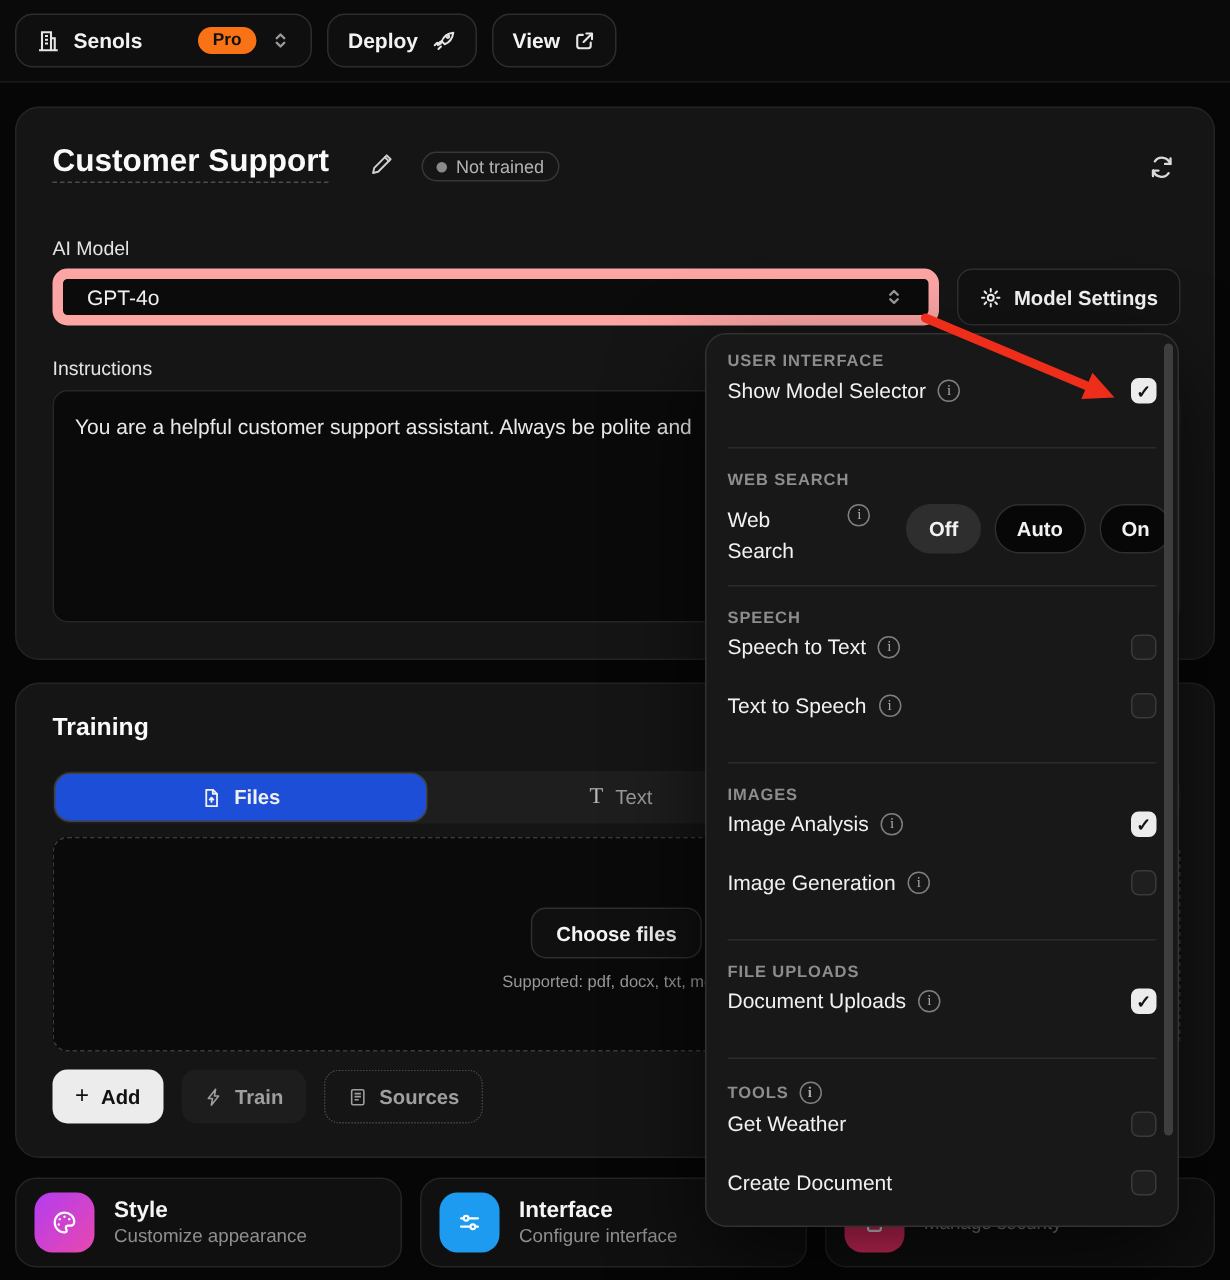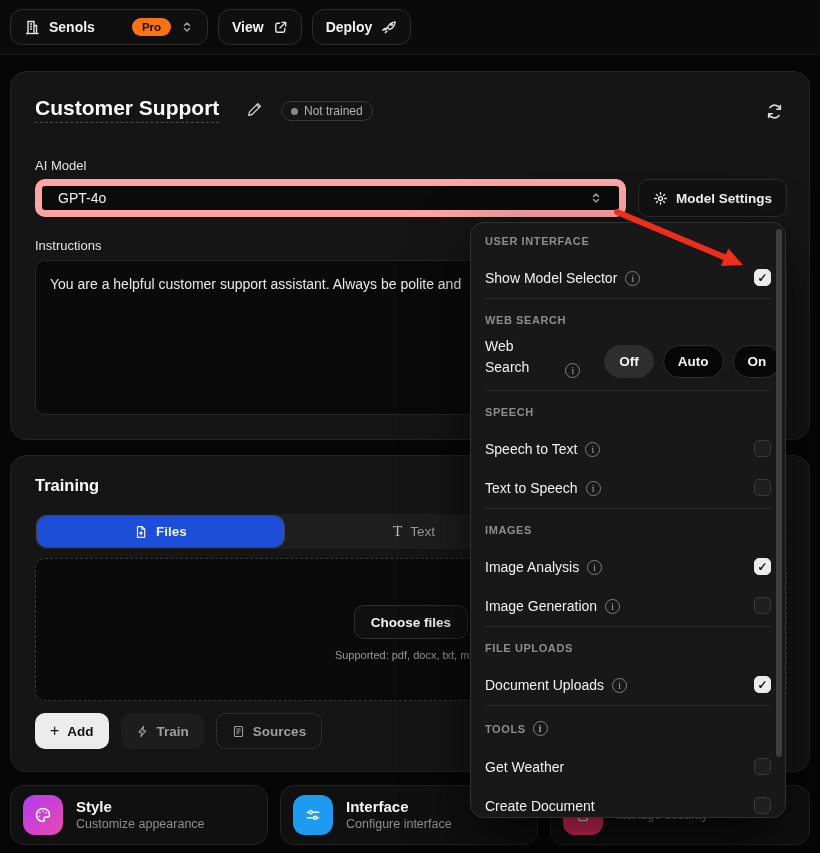--- a/index.html
+++ b/index.html
@@ -138,21 +138,21 @@
     background:#181818; border:1px solid #313131; border-radius:14px;
     box-shadow:0 24px 60px rgba(0,0,0,.65); z-index:30; overflow:hidden;
     padding:12px 14px 0;
   }
   .p-section + .p-section { border-top:1px solid #2b2b2b; margin-top:12px; padding-top:15px; }
   .p-head {
     font-size:11px; letter-spacing:.6px; color:#8d8d8d; font-weight:600;
     display:flex; align-items:center; gap:7px;
   }
   .p-row {
-    display:flex; align-items:flex-end; margin-top:5px; min-height:34px;gap:12px;
+    display:flex; align-items:flex-start; margin-top:5px; min-height:34px;gap:12px;
   }
   .p-label { font-size:14px; color:#f1f1f1; display:flex; align-items:center; gap:8px; }
   .p-label.narrow { max-width:64px; line-height:1.5; flex-wrap:wrap; }
   .spacer { flex:1; }
   .info {
     width:15px; height:15px; border:1.2px solid #7f7f7f; border-radius:50%;
     color:#a8a8a8; font-size:10px; display:inline-flex; align-items:center;
     justify-content:center; flex:0 0 auto; font-family:"Liberation Serif", serif;
   }
   .cb {
@@ -193,37 +193,37 @@
     <span class="pro-pill">Pro</span>
     <span class="chev">
       <svg width="14" height="14" viewBox="0 0 14 14" fill="none" stroke="currentColor" stroke-width="1.6" stroke-linecap="round" stroke-linejoin="round">
         <path d="M4.5 5.5 7 3l2.5 2.5M4.5 8.5 7 11l2.5-2.5"></path>
       </svg>
     </span>
   </div>
 
 
   <div class="tb-btn">
+    <span>Deploy</span>
+    <span class="ico">
+      <svg width="16" height="16" viewBox="0 0 16 16" fill="none" stroke="currentColor" stroke-width="1.3" stroke-linecap="round" stroke-linejoin="round">
+        <path d="M8.5 10.5c3.2-1.2 5.2-3.6 5.7-7.7-4.1.5-6.5 2.5-7.7 5.7l2 2z"></path>
+        <circle cx="10.6" cy="5.4" r=".9"></circle>
+        <path d="M6.5 8.5c-1.2.2-2 .9-2.6 2.6 1.7-.6 2.4-1.4 2.6-2.6zM3.5 9.5l-1.7 1.7M6 12l-1.7 1.7"></path>
+      </svg>
+    </span>
+  </div>
+
+  <div class="tb-btn">
     <span>View</span>
     <span class="ico">
       <svg width="15" height="15" viewBox="0 0 16 16" fill="none" stroke="currentColor" stroke-width="1.5" stroke-linecap="round" stroke-linejoin="round">
         <path d="M7 3.5H4.8A1.8 1.8 0 0 0 3 5.3v6A1.8 1.8 0 0 0 4.8 13h6a1.8 1.8 0 0 0 1.8-1.8V9"></path>
         <path d="M9.5 2.5h4v4"></path>
           <path d="M13.2 2.8 7.5 8.5"></path>
-      </svg>
-    </span>
-  </div>
-
-  <div class="tb-btn">
-    <span>Deploy</span>
-    <span class="ico">
-      <svg width="16" height="16" viewBox="0 0 16 16" fill="none" stroke="currentColor" stroke-width="1.3" stroke-linecap="round" stroke-linejoin="round">
-        <path d="M8.5 10.5c3.2-1.2 5.2-3.6 5.7-7.7-4.1.5-6.5 2.5-7.7 5.7l2 2z"></path>
-        <circle cx="10.6" cy="5.4" r=".9"></circle>
-        <path d="M6.5 8.5c-1.2.2-2 .9-2.6 2.6 1.7-.6 2.4-1.4 2.6-2.6zM3.5 9.5l-1.7 1.7M6 12l-1.7 1.7"></path>
       </svg>
     </span>
   </div>
 </div>
 
 <div class="card card-main">
   <div class="agent-title">Customer Support</div>
   <span class="pencil">
     <svg width="16" height="16" viewBox="0 0 16 16" fill="none" stroke="currentColor" stroke-width="1.3" stroke-linecap="round" stroke-linejoin="round">
       <path d="M10.8 2.6l2.6 2.6-8.3 8.3-3.4.8.8-3.4 8.3-8.3z"></path>

